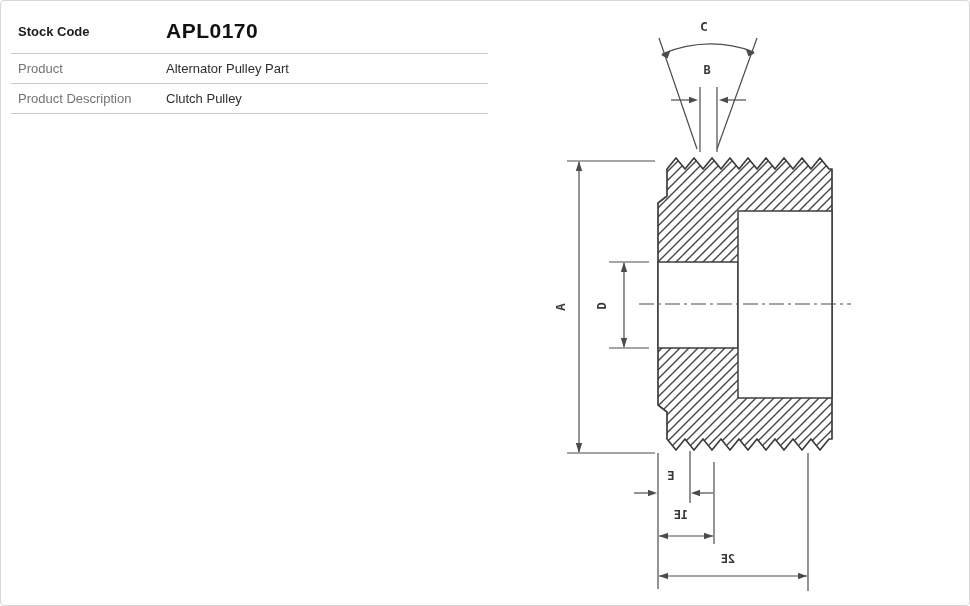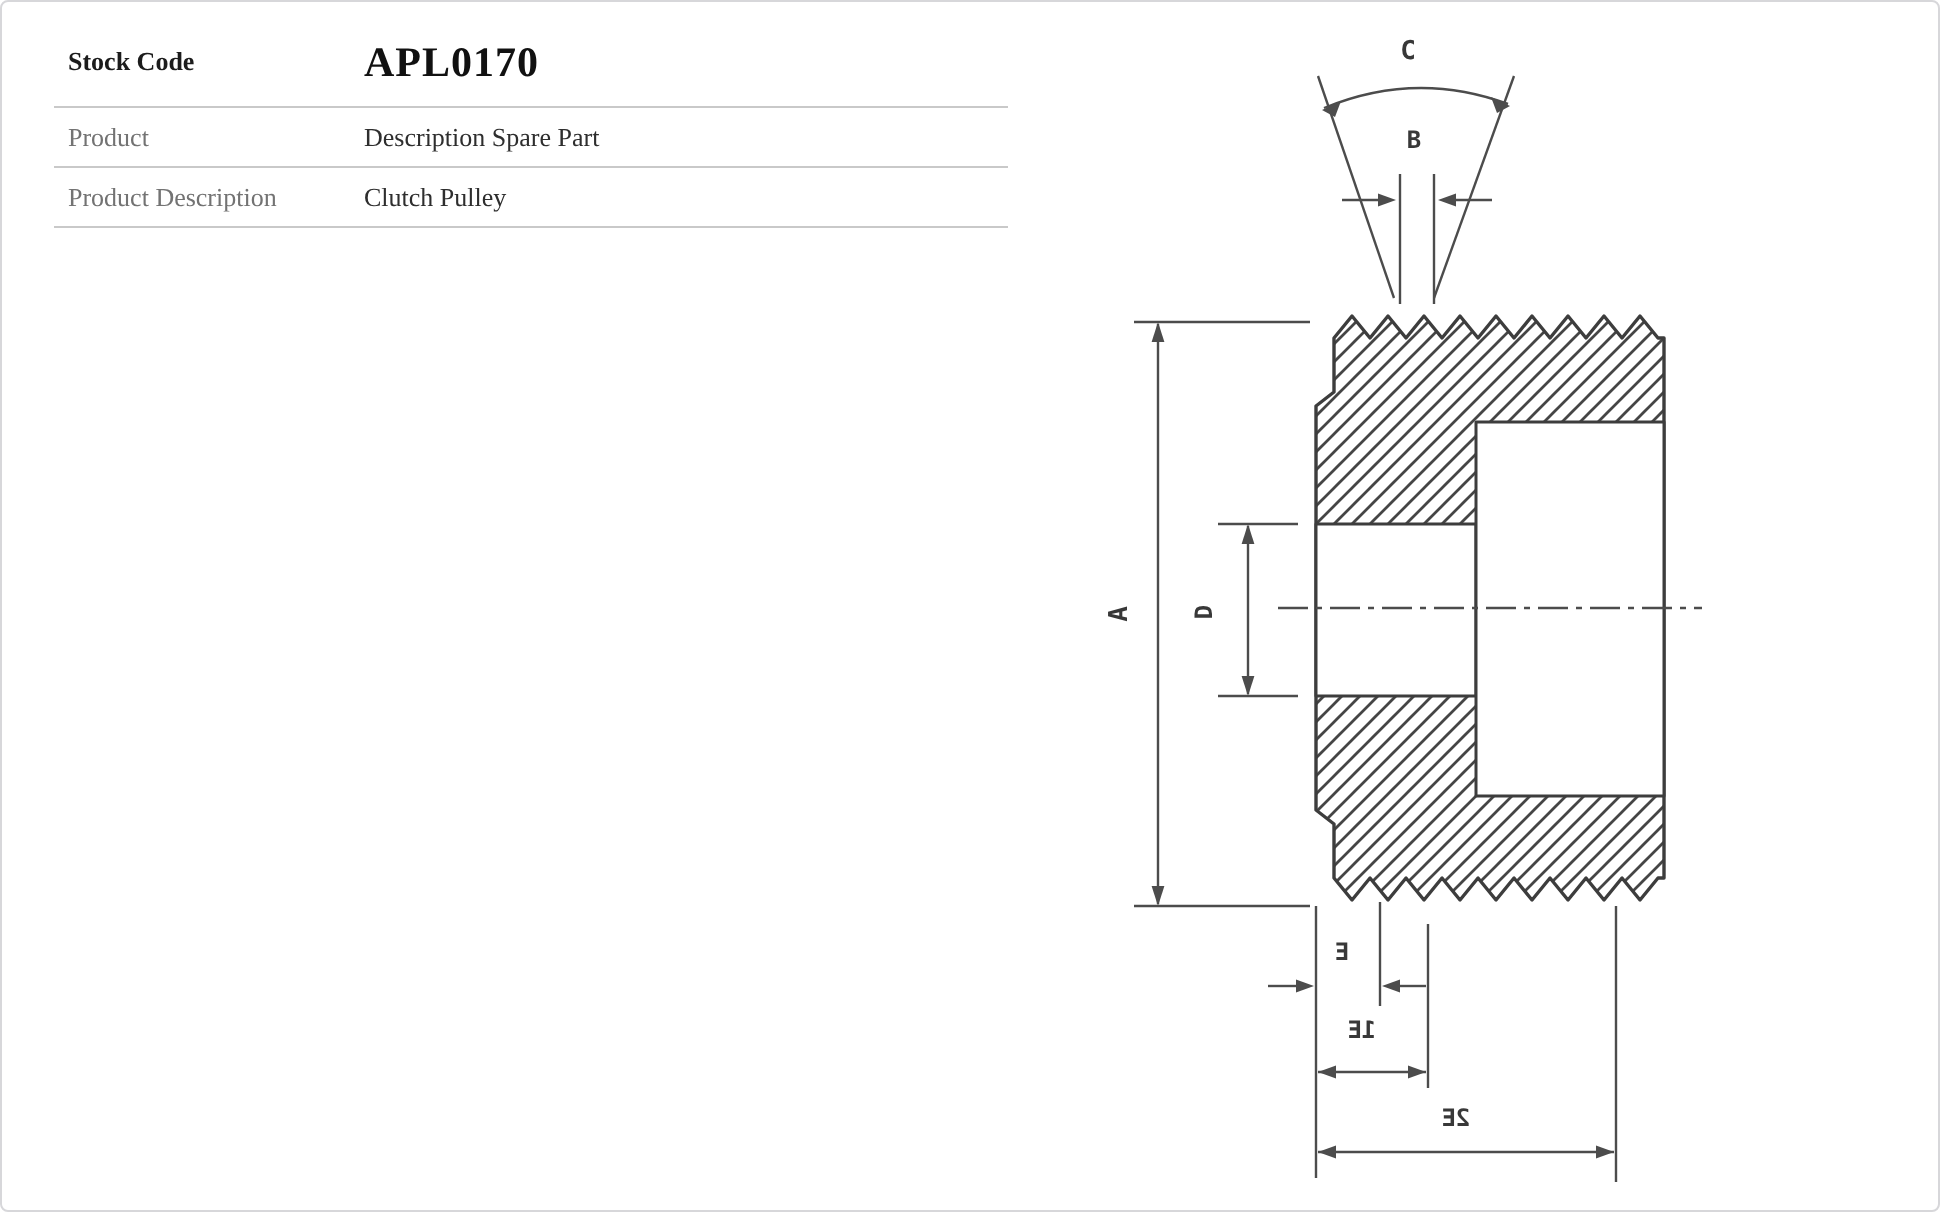--- a/index.html
+++ b/index.html
@@ -2,21 +2,21 @@
 <html><head>
 <meta charset="utf-8">
 <style>
   html,body{margin:0;padding:0;background:#fff;}
   body{width:970px;height:606px;position:relative;overflow:hidden;
        font-family:"Liberation Sans",sans-serif;}
   .card{position:absolute;inset:0;box-sizing:border-box;background:#ffffff;
         border:1px solid #d7d7da;border-radius:4px;}
 
   
-  .ptable{position:absolute;left:26px;top:8px;width:477px;font-family:Liberation Serif, serif;}
+  .ptable{position:absolute;left:10px;top:8px;width:477px;}
   .prow{display:flex;align-items:center;border-bottom:1px solid #c9c9c9;
         padding-left:7px;box-sizing:border-box;}
   .prow.r1{height:45px;}
   .prow.r2,.prow.r3{height:30px;}
   .prow.r4{height:34px;}
   .plabel{width:148px;flex:0 0 148px;font-size:13px;color:#737373;}
   .pvalue{font-size:13px;color:#2e2e2e;text-align:center;}
   .r1 .plabel{font-weight:bold;font-size:13px;color:#1c1c1c;}
   .r1 .pvalue{font-weight:bold;font-size:21px;color:#111;letter-spacing:.5px;}
 
@@ -34,21 +34,21 @@
 
 <div class="card">
 
   <div class="ptable">
     <div class="prow r1">
       <div class="plabel">Stock Code</div>
       <div class="pvalue">APL0170</div>
     </div>
     <div class="prow r2">
       <div class="plabel">Product</div>
-      <div class="pvalue">Description Spare Part</div>
+      <div class="pvalue">Alternator Pulley Part</div>
     </div>
     <div class="prow r3">
       <div class="plabel">Product Description</div>
       <div class="pvalue">Clutch Pulley</div>
     </div>
   </div>
 
   <div class="diagram">
     <svg width="970" height="606" viewBox="0 0 970 606">
       <defs>

